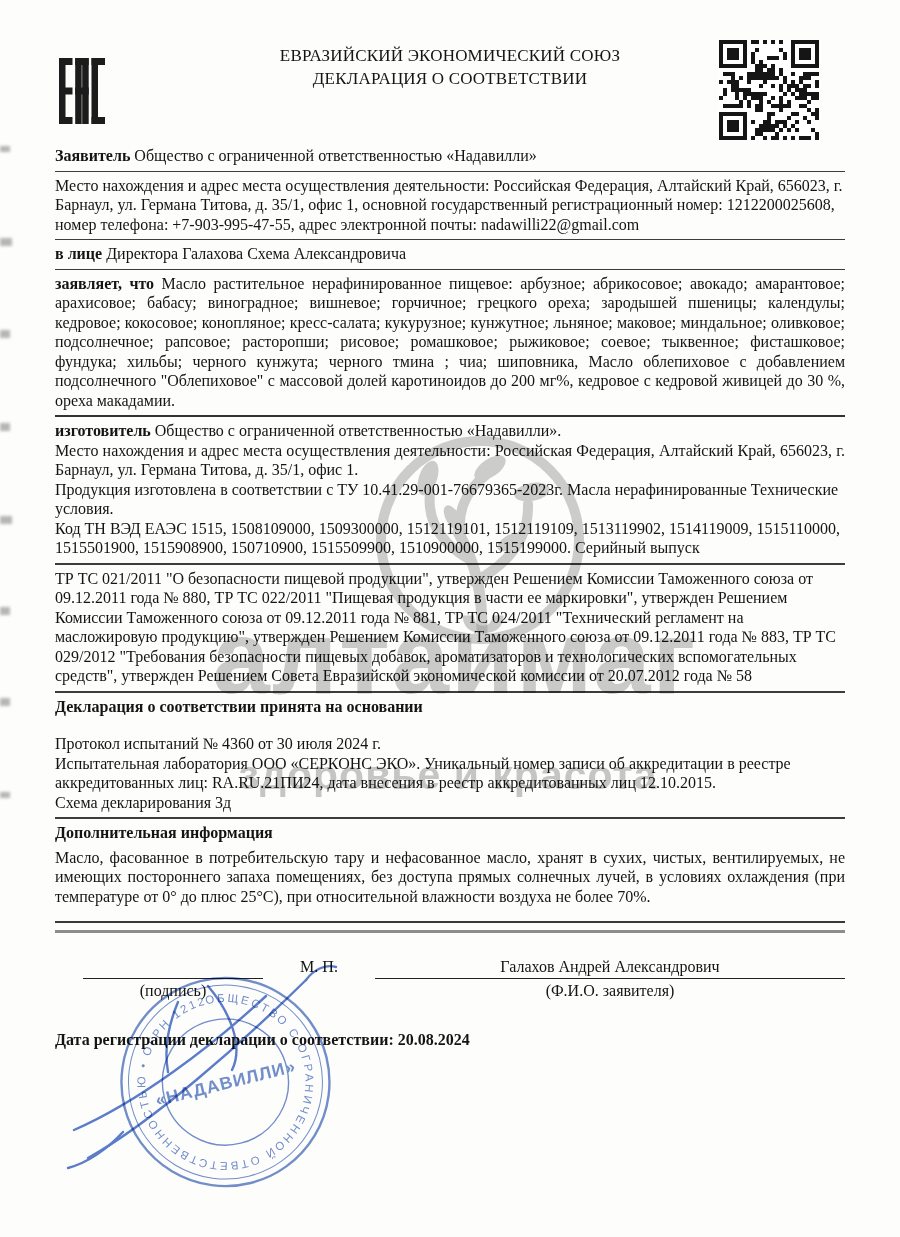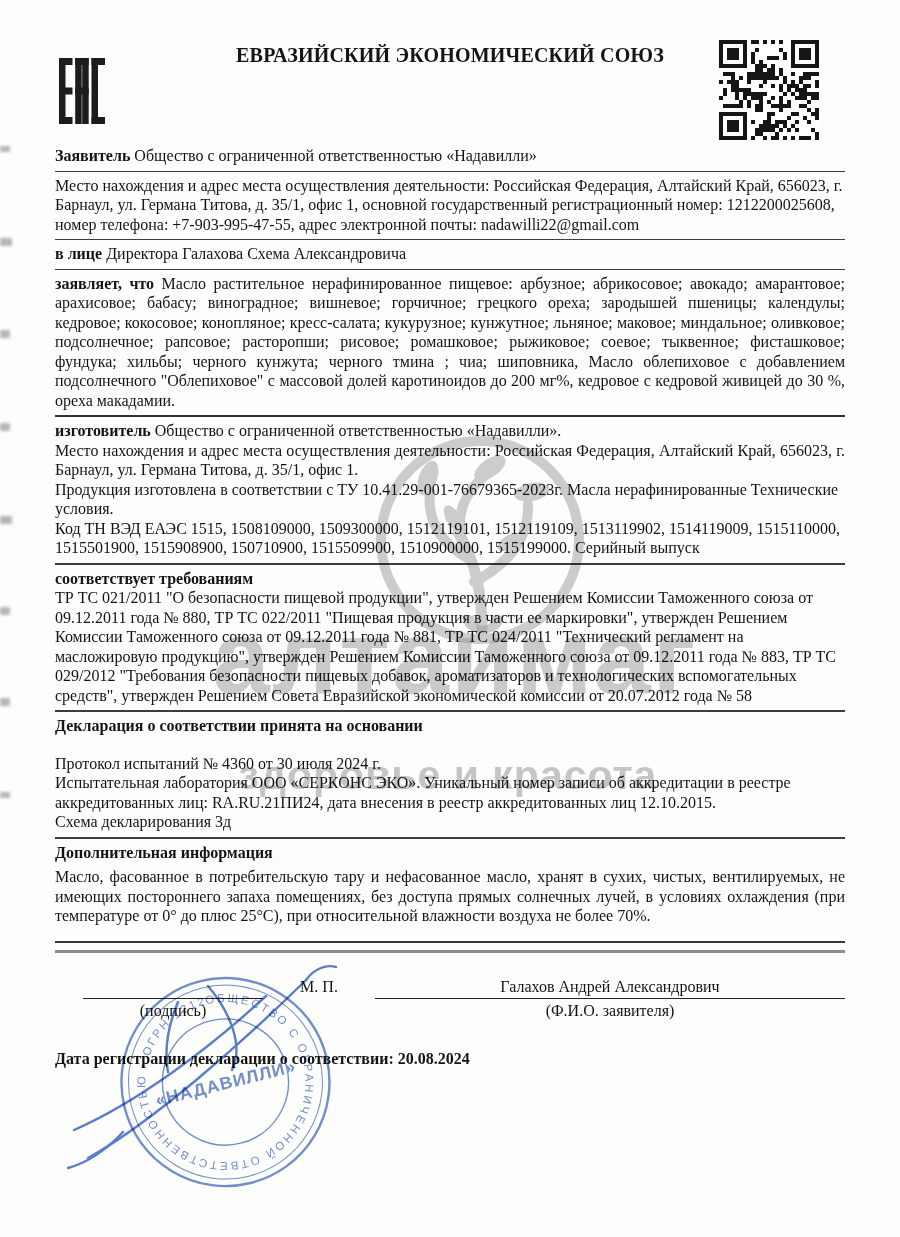--- a/index.html
+++ b/index.html
@@ -9,21 +9,21 @@
     font-family:"Liberation Serif","DejaVu Serif",serif;
     font-size:16px; line-height:19.5px; color:#141414;
   }
   p{margin:0;}
   b{font-weight:700;}
   .just{text-align:justify;}
   
   .hdr{display:flex; position:relative; height:104px; margin-bottom:2px;}
   .eac-logo{margin:22px 0 0 4px; flex:0 0 auto;}
   .titles{position:absolute; left:0; right:0; top:8px; text-align:center;
-          font-weight:700; font-size:20px; line-height:23px; letter-spacing:.2px;}
+          font-weight:400; font-size:17px; line-height:23px; letter-spacing:.2px;}
   .qr-box{margin-left:auto; margin-right:26px; margin-top:4px; flex:0 0 auto;}
   
   .sect{padding:4px 0 5px;}
   .bb18{border-bottom:1.8px solid #3c3c3c;}
   .bb20{border-bottom:2px solid #3c3c3c;}
   .bb25{border-bottom:2.6px solid #333;}
   .rule-double{height:7px; border-top:2px solid #3a3a3a; border-bottom:3.5px solid #8d8d8d; margin:10px 0 6px;}
   .validity{padding:5px 0 2px; font-weight:700;}
   
   .sig-row{display:flex; margin-top:24px; align-items:flex-start;}
@@ -76,20 +76,21 @@
           <rect x="23.2" y="0" width="6.5" height="66"></rect>
             <rect x="16.2" y="29.5" width="13.5" height="7"></rect>
           <rect x="32.5" y="0" width="6.5" height="66"></rect>
             <rect x="32.5" y="0" width="13.5" height="7"></rect>
           <rect x="32.5" y="59" width="13.5" height="7"></rect>
         </g>
       </svg>
     </div>
     <div class="titles">
       <div>ЕВРАЗИЙСКИЙ ЭКОНОМИЧЕСКИЙ СОЮЗ</div>
+      <div>ДЕКЛАРАЦИЯ О СООТВЕТСТВИИ</div>
     </div>
     <div class="qr-box">
       <svg id="qr-svg" width="100" height="100" viewBox="0 0 100 100">
           <rect width="100" height="100" fill="#fff"></rect>
           <g id="qr-modules">
             <rect x="0" y="0" width="28" height="28" fill="#151515"></rect>
             <rect x="4" y="4" width="20" height="20" fill="#fff"></rect>
             <rect x="8" y="8" width="12" height="12" fill="#151515"></rect>
             <rect x="72" y="0" width="28" height="28" fill="#151515"></rect>
             <rect x="76" y="4" width="20" height="20" fill="#fff"></rect>
@@ -309,21 +310,20 @@
   </div>
 
   <div class="sect bb20">
     <p><b>изготовитель</b> <span>Общество с ограниченной ответственностью «Надавилли».</span></p>
     <p class="just">Место нахождения и адрес места осуществления деятельности: Российская Федерация, Алтайский Край, 656023, г. Барнаул, ул. Германа Титова, д. 35/1, офис 1.</p>
     <p>Продукция изготовлена в соответствии с ТУ 10.41.29-001-76679365-2023г. Масла нерафинированные Технические условия.</p>
     <p>Код ТН ВЭД ЕАЭС 1515, 1508109000, 1509300000, 1512119101, 1512119109, 1513119902, 1514119009, 1515110000, 1515501900, 1515908900, 150710900, 1515509900, 1510900000, 1515199000. Серийный выпуск</p>
   </div>
 
   <div class="sect bb20">
-    <p><b>соответствует требованиям</b></p>
     <p>ТР ТС 021/2011 "О безопасности пищевой продукции", утвержден Решением Комиссии Таможенного союза от 09.12.2011 года № 880, ТР ТС 022/2011 "Пищевая продукция в части ее маркировки", утвержден Решением Комиссии Таможенного союза от 09.12.2011 года № 881, ТР ТС 024/2011 "Технический регламент на масложировую продукцию", утвержден Решением Комиссии Таможенного союза от 09.12.2011 года № 883, ТР ТС 029/2012 "Требования безопасности пищевых добавок,  ароматизаторов и технологических вспомогательных средств", утвержден Решением Совета Евразийской экономической комиссии от 20.07.2012 года № 58</p>
   </div>
 
   <div class="sect bb20">
     <p><b>Декларация о соответствии принята на основании</b></p>
     <p style="margin-top:18px;">Протокол испытаний № 4360 от 30 июля 2024 г.</p>
     <p>Испытательная лаборатория ООО «СЕРКОНС ЭКО». Уникальный номер записи об аккредитации в реестре аккредитованных лиц: RA.RU.21ПИ24, дата внесения в реестр аккредитованных лиц 12.10.2015.</p>
     <p>Схема декларирования 3д</p>
   </div>
 

